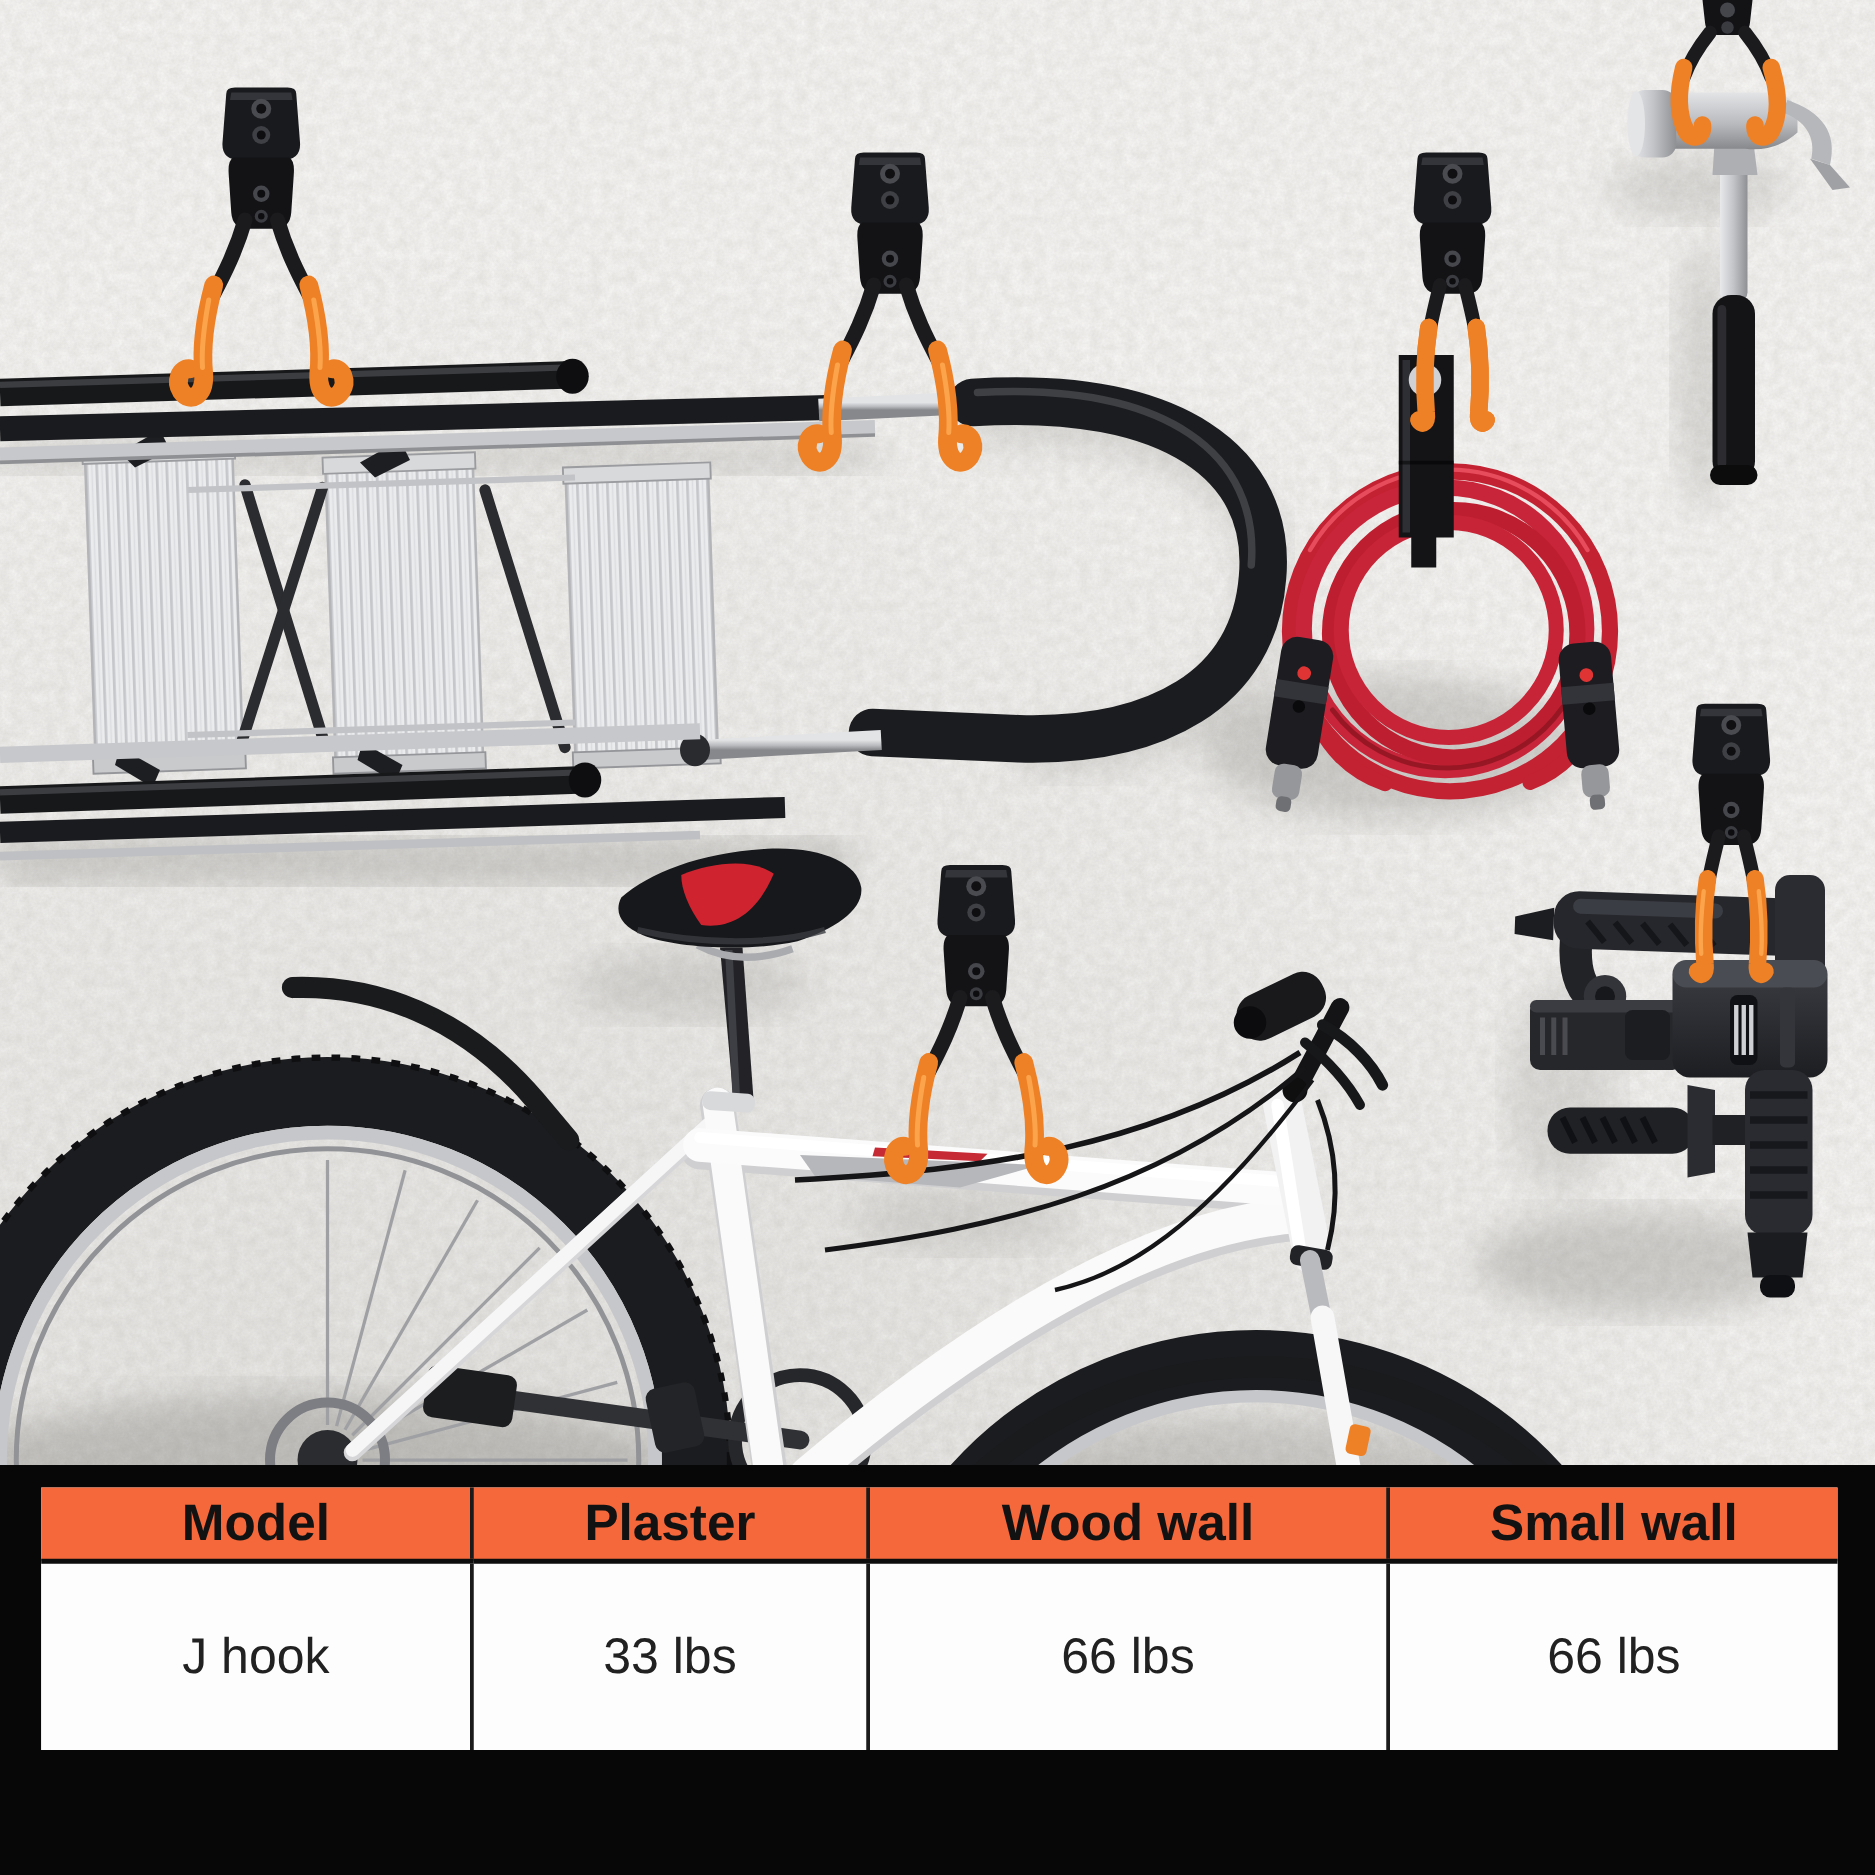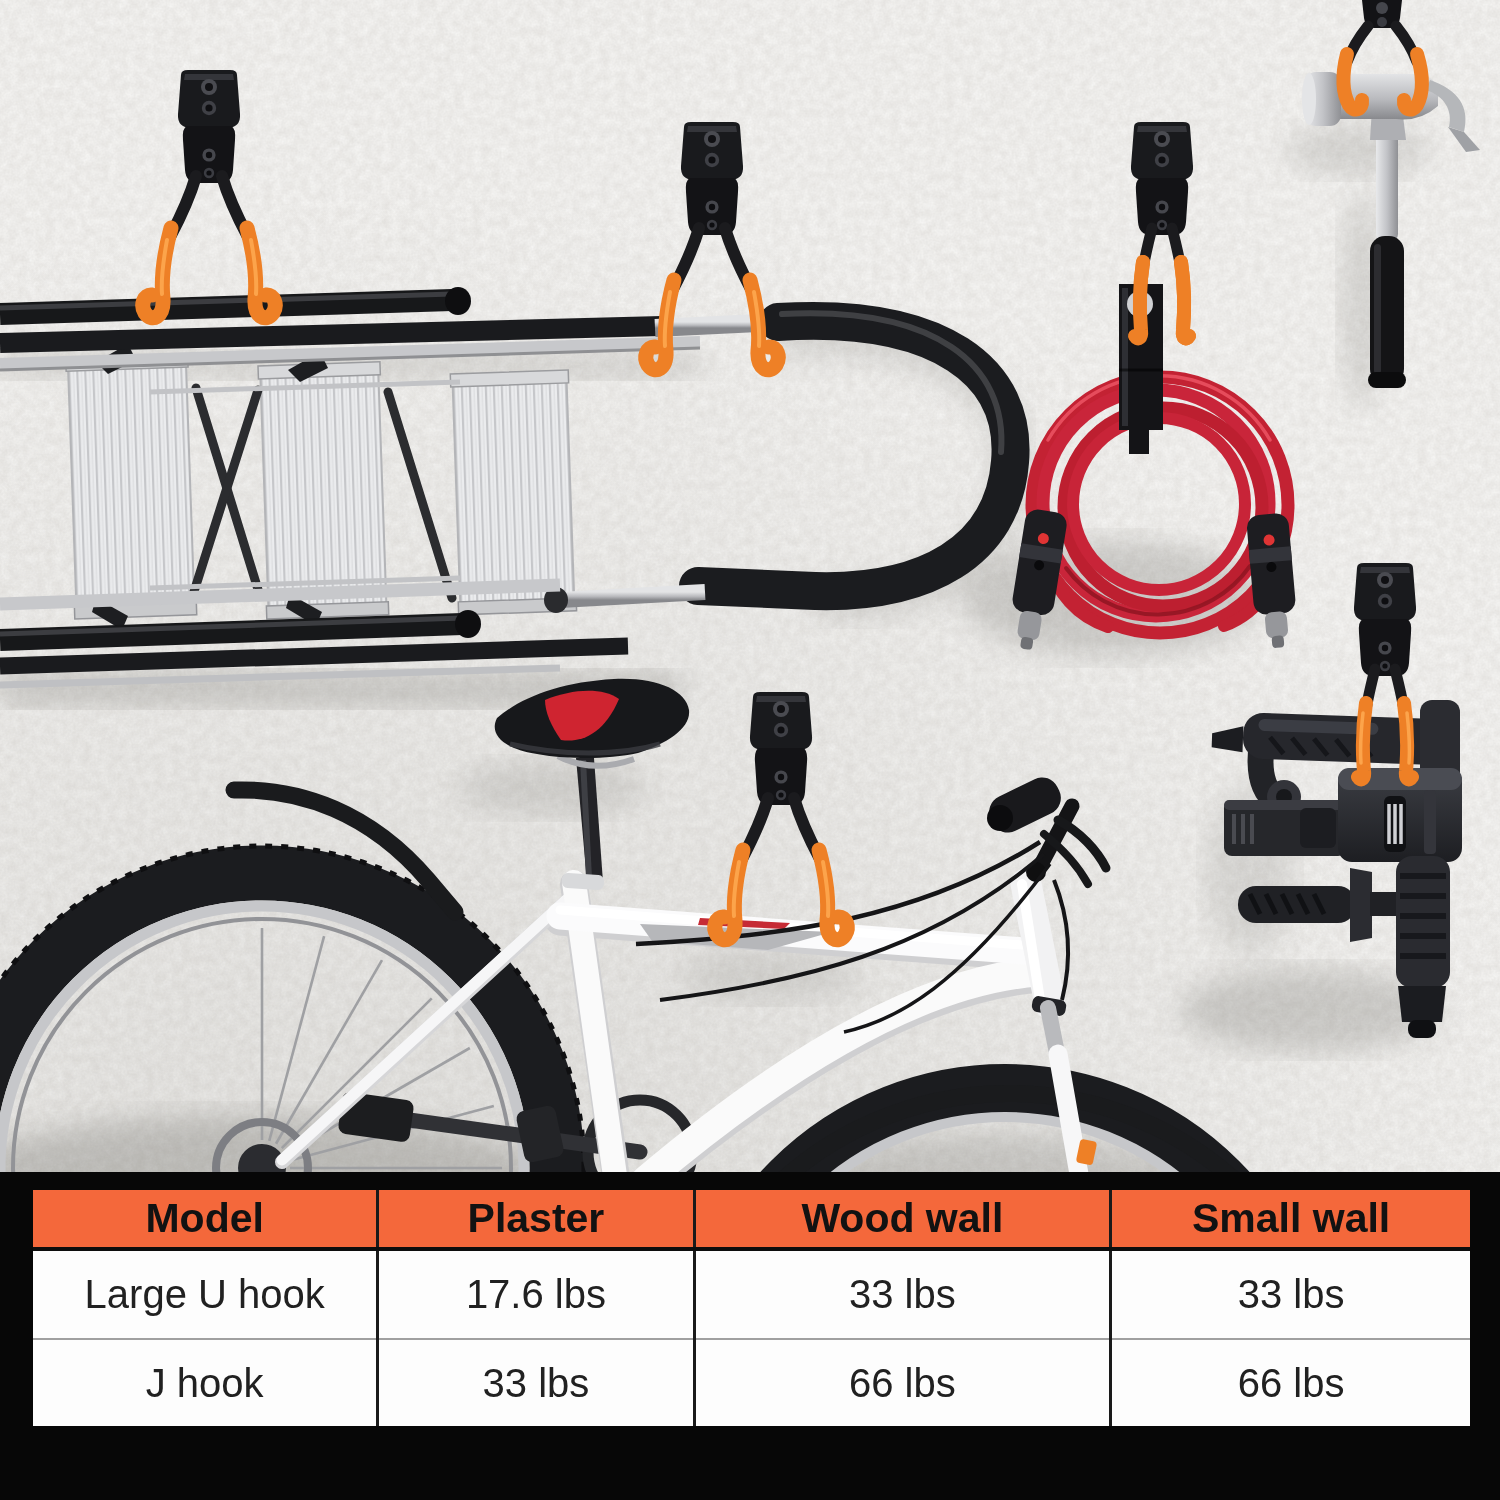--- a/index.html
+++ b/index.html
@@ -1,21 +1,21 @@
 <!DOCTYPE html>
 <html><head>
 <meta charset="utf-8">
 <style>
   html,body{margin:0;padding:0;background:#ffffff;}
   #stage{position:relative;width:1500px;height:1500px;overflow:hidden;background:#eceae7;
          font-family:"Liberation Sans", sans-serif;}
   #scene{position:absolute;left:0;top:0;}
   
   #spec-frame{position:absolute;left:0;top:1172px;width:1500px;height:328px;background:#070707;}
-  #spec-table{position:absolute;left:33px;top:18px;width:1437px;height:236px;
+  #spec-table{position:absolute;left:33px;top:18px;width:1437px;height:210px;
               border-collapse:collapse;table-layout:fixed;background:#fdfdfd;}
   #spec-table th{background:#f4683b;color:#121212;font-weight:bold;font-size:41px;
                  height:57px;border-bottom:4px solid #0d0d0d;text-align:center;padding:0;}
   #spec-table td{font-size:40px;color:#212121;text-align:center;height:54px;padding:0;
                  background:#fdfdfd;font-weight:400;}
   #spec-table th + th, #spec-table td + td{border-left:3px solid #1a1a1a;margin-top:32px;}
   #spec-table tbody tr + tr td{border-top:2px solid #a0a0a0;}
   .c0{width:24%;} .c1{width:22%;} .c2{width:29%;} .c3{width:25%;}
 </style>
 </head>
@@ -427,26 +427,20 @@
     <thead>
       <tr>
         <th>Model</th>
         <th>Plaster</th>
         <th>Wood wall</th>
         <th>Small wall</th>
       </tr>
     </thead>
     <tbody>
       <tr>
-        <td>Large U hook</td>
-        <td>17.6 lbs</td>
-        <td>33 lbs</td>
-        <td>33 lbs</td>
-      </tr>
-      <tr>
         <td>J hook</td>
         <td>33 lbs</td>
         <td>66 lbs</td>
         <td>66 lbs</td>
       </tr>
     </tbody>
   </table>
 </div>
 
 </div>

